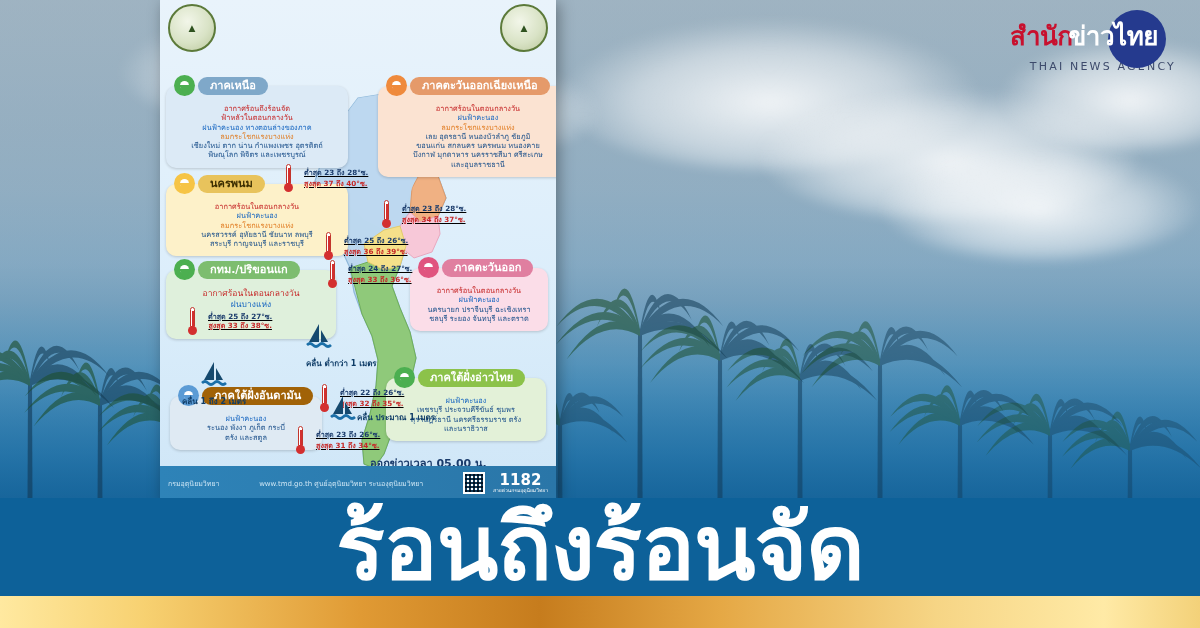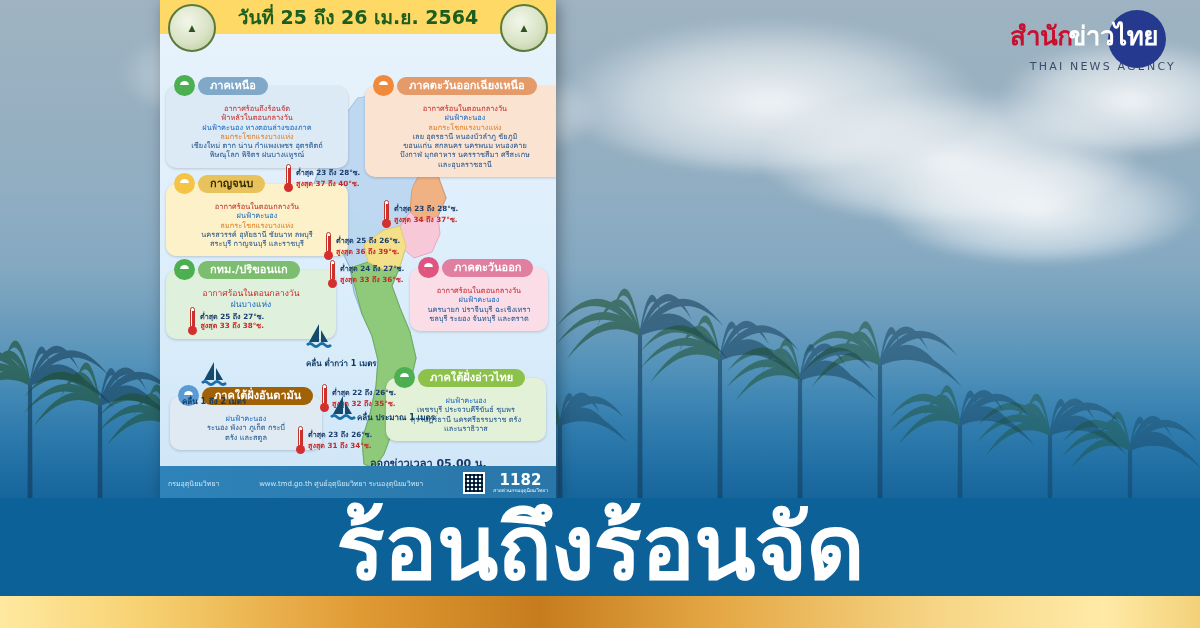--- a/index.html
+++ b/index.html
@@ -146,21 +146,21 @@
   .c-north      { background: #dceaf6; }
   .c-northeast  { background: #fbe3d2; }
   .c-central    { background: #fdf1c9; }
   .c-bkk        { background: #dff0dc; }
   .c-east       { background: #fbdde8; }
   .c-andaman    { background: #dfeaf3; }
   .c-gulf       { background: #e3f1d8; }
 
   
   .temp {
-    position: absolute; display: flex; align-items: center; gap: 3px;
+    position: absolute; display: flex; align-items: center; gap: 11px; text-decoration: underline;
   }
   .thermo { width: 9px; height: 28px; position: relative; flex: 0 0 auto; }
   .thermo .tube {
     position: absolute; left: 2px; top: 0; width: 5px; height: 20px;
     background: #ffffff; border: 1px solid #c2352c; border-radius: 3px 3px 0 0;
   }
   .thermo .merc {
     position: absolute; left: 3.5px; top: 4px; width: 2px; height: 16px;
     background: #d32f2f;
   }
@@ -417,23 +417,20 @@
     <div id="logo-circle"></div>
     <span id="logo-red">สำนัก</span>
     <span id="logo-white">ข่าวไทย</span>
   </div>
   <div id="logo-sub">THAI NEWS AGENCY</div>
 </div>
 
 <div id="poster">
 
   <div id="poster-head">
-    <div id="head-yellow">
-      <span id="head-yellow-txt">วันที่ 25 ถึง 26 เม.ย. 2564</span>
-    </div>
     <div class="seal" id="seal-left">
       <div class="seal-inner">▲</div>
     </div>
     <div class="seal" id="seal-right">
       <div class="seal-inner">▲</div>
     </div>
   </div>
 
   <div id="poster-body">
 
@@ -458,45 +455,45 @@
       <span class="pin" style="color:#4caf50;">
         <span class="pin-body" style="background:#4caf50;"></span><span class="pin-tip"></span>
       </span>
       <span class="card-title" style="background:#7fa8c9;">ภาคเหนือ</span>
       <div class="card-lines">
         <div style="color:#c62828">อากาศร้อนถึงร้อนจัด</div>
         <div style="color:#c62828">ฟ้าหลัวในตอนกลางวัน</div>
         <div style="color:#1565c0">ฝนฟ้าคะนอง ทางตอนล่างของภาค</div>
         <div style="color:#e07b20">ลมกระโชกแรงบางแห่ง</div>
         <div style="color:#1a4f8a">เชียงใหม่ ตาก น่าน กำแพงเพชร อุตรดิตถ์</div>
-        <div style="color:#1a4f8a">พิษณุโลก พิจิตร ฝนบางแหูรณ์</div>
-      </div>
-    </div>
-
-    <div class="card c-northeast" style="left:205px; top:14px; width:200px;">
+        <div style="color:#1a4f8a">พิษณุโลก พิจิตร และเพชรบูรณ์</div>
+      </div>
+    </div>
+
+    <div class="card c-northeast" style="left:218px; top:14px; width:200px;">
       <span class="pin" style="color:#ef8a3c;">
         <span class="pin-body" style="background:#ef8a3c;"></span><span class="pin-tip"></span>
       </span>
       <span class="card-title" style="background:#e59a6a;">ภาคตะวันออกเฉียงเหนือ</span>
       <div class="card-lines">
         <div style="color:#c62828">อากาศร้อนในตอนกลางวัน</div>
         <div style="color:#1565c0">ฝนฟ้าคะนอง</div>
         <div style="color:#e07b20">ลมกระโชกแรงบางแห่ง</div>
         <div style="color:#1a4f8a">เลย อุดรธานี หนองบัวลำภู ชัยภูมิ</div>
         <div style="color:#1a4f8a">ขอนแก่น สกลนคร นครพนม หนองคาย</div>
         <div style="color:#1a4f8a">บึงกาฬ มุกดาหาร นครราชสีมา ศรีสะเกษ</div>
         <div style="color:#1a4f8a">และอุบลราชธานี</div>
       </div>
     </div>
 
     <div class="card c-central" style="left:6px; top:112px; width:182px;">
       <span class="pin" style="color:#f6c445;">
         <span class="pin-body" style="background:#f6c445;"></span><span class="pin-tip"></span>
       </span>
-      <span class="card-title" style="background:#e8c35c; color:#3a2d00;">กาญจนบ</span>
+      <span class="card-title" style="background:#e8c35c; color:#3a2d00;">นครพนม</span>
       <div class="card-lines">
         <div style="color:#c62828">อากาศร้อนในตอนกลางวัน</div>
         <div style="color:#1565c0">ฝนฟ้าคะนอง</div>
         <div style="color:#e07b20">ลมกระโชกแรงบางแห่ง</div>
         <div style="color:#1a4f8a">นครสวรรค์ อุทัยธานี ชัยนาท ลพบุรี</div>
         <div style="color:#1a4f8a">สระบุรี กาญจนบุรี และราชบุรี</div>
       </div>
     </div>
 
     <div class="card c-bkk" style="left:6px; top:198px; width:170px; padding-bottom:30px;">

